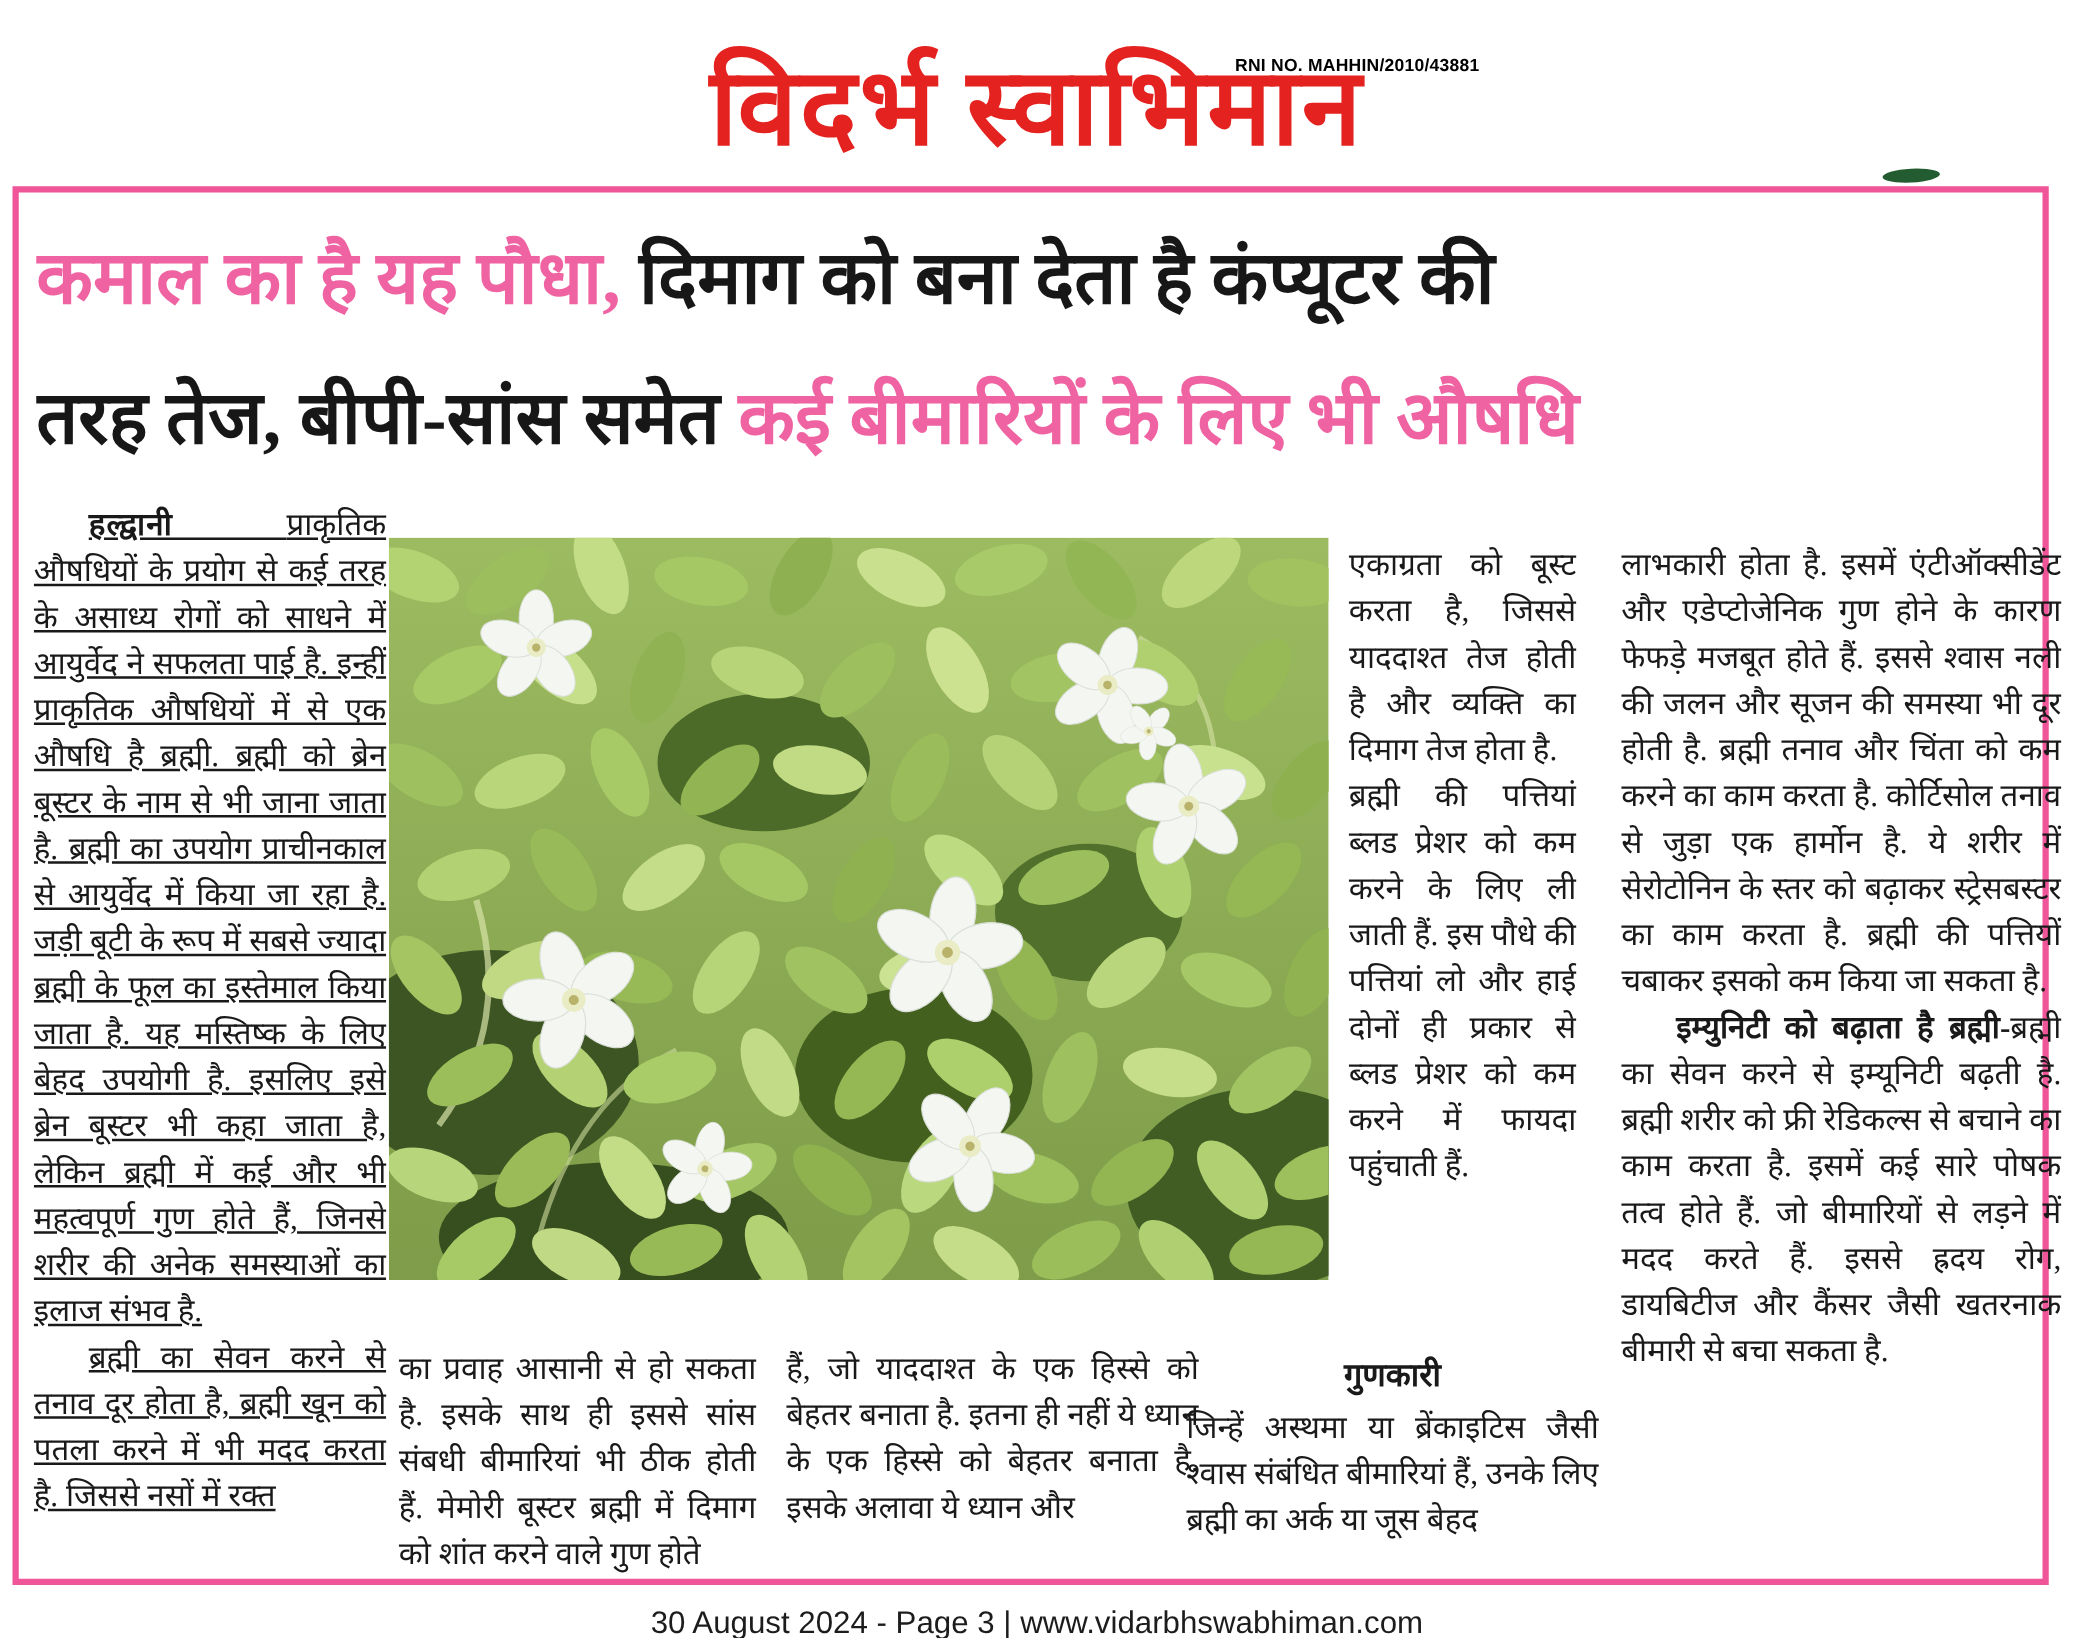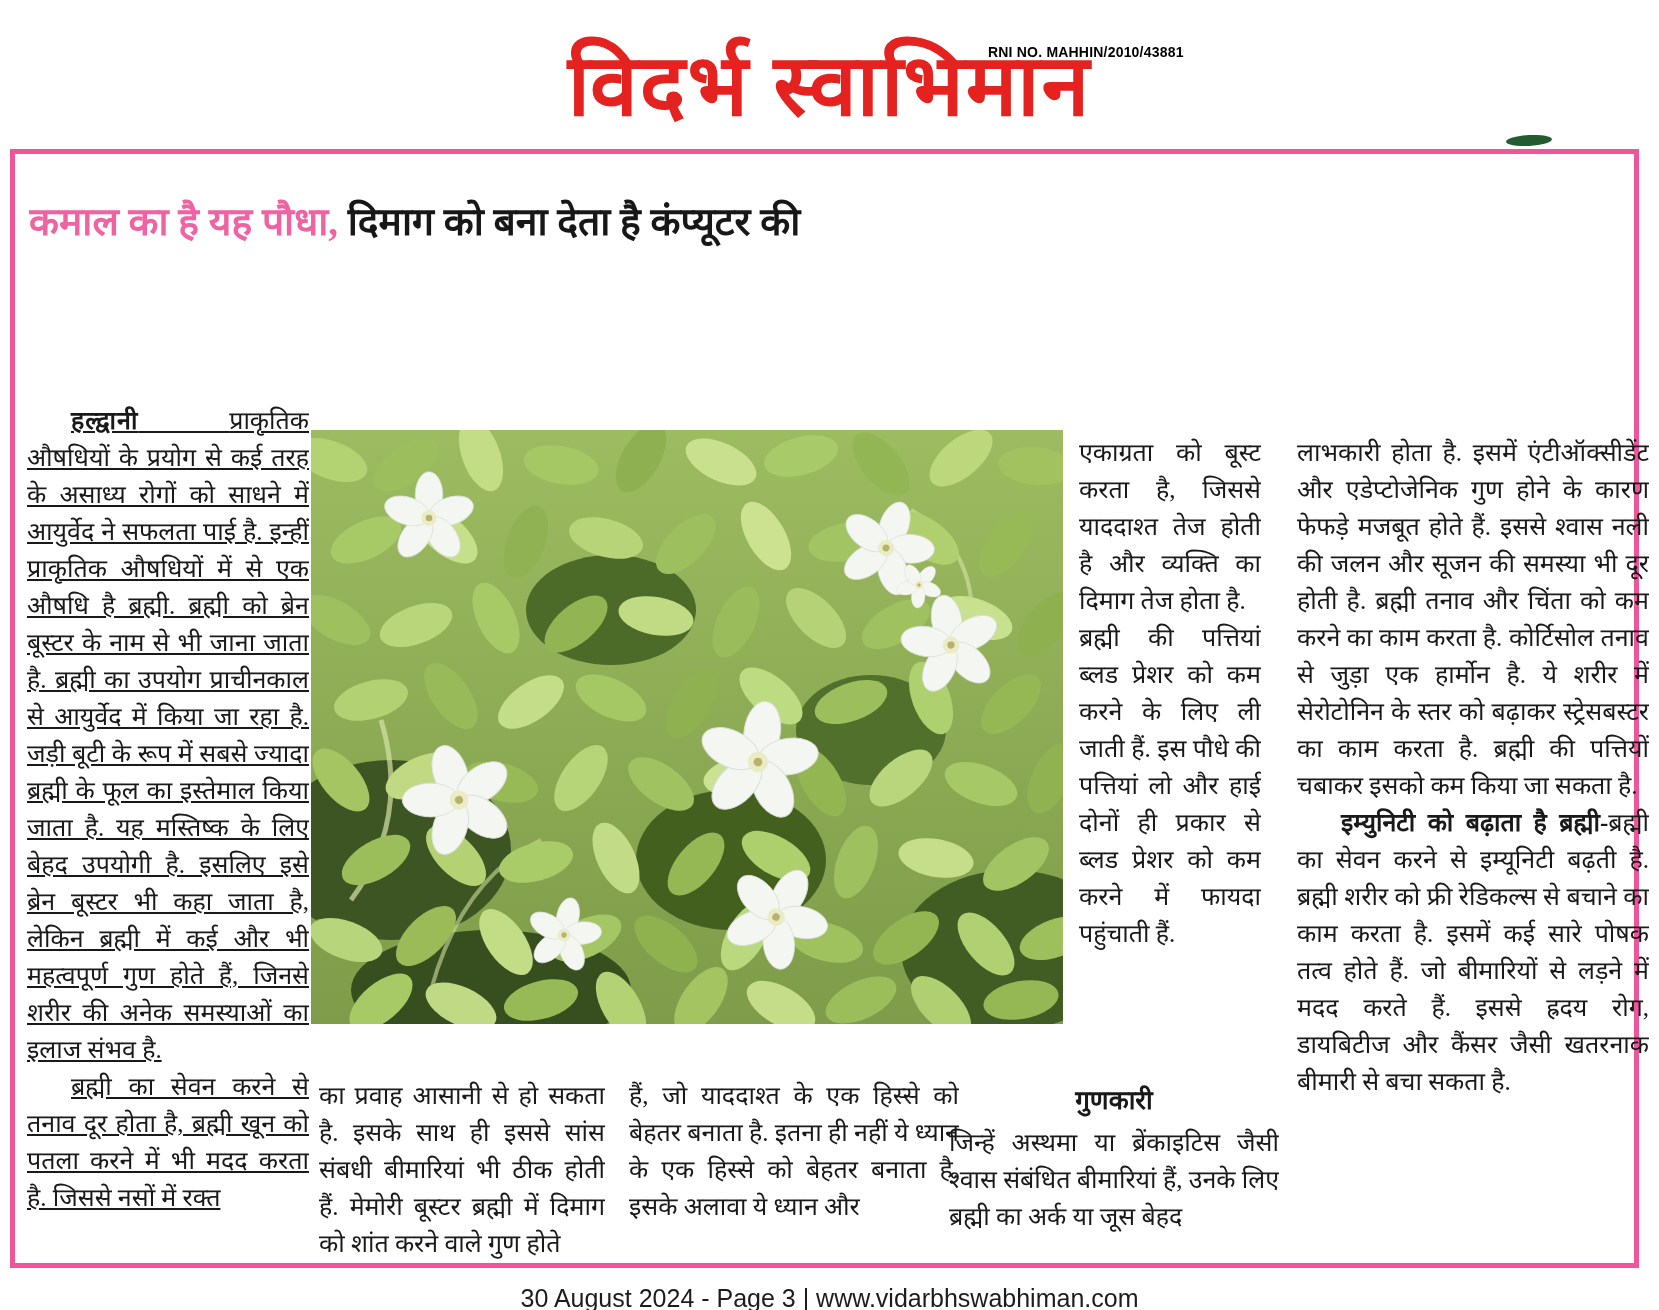--- a/index.html
+++ b/index.html
@@ -13,21 +13,21 @@
         font-size:14px;font-weight:bold;color:#000000;letter-spacing:0.2px;}
   .leaf-dec{position:absolute;left:1506px;top:103px;width:46px;height:11px;background:#235c31;
         border-radius:50%;transform:rotate(-3deg);}
 
   
   .frame{position:absolute;left:10px;top:117px;width:1629px;height:1119px;
         border:5px solid #ef5598;box-sizing:border-box;background:#ffffff;}
 
   
   .headline{position:absolute;left:14px;top:12px;right:10px;}
-  .hl-line{white-space:nowrap;overflow:hidden;font-size:39px;line-height:112px;font-weight:bold;color:#171717;}
+  .hl-line{white-space:nowrap;overflow:hidden;font-size:59px;line-height:112px;font-weight:bold;color:#171717;}
   .hl-pink{color:#ef63a2;}
 
   
   .col{position:absolute;overflow:hidden;font-size:25px;line-height:37px;text-align:justify;color:#191919;}
   .col p{margin:0;}
   .indent{text-indent:44px;}
   .dateline{font-weight:bold;letter-spacing:1px;}
   .subhead{font-weight:bold;text-align:center;white-space:pre-line;font-size:26px;line-height:40px;margin:3px 0;}
 
   .col-left{left:12px;top:248px;width:282px;height:846px;text-decoration:underline;}
@@ -53,20 +53,21 @@
 <div class="page">
 
   <div class="masthead-title">विदर्भ स्वाभिमान</div>
   <div class="rni">RNI NO. MAHHIN/2010/43881</div>
   <div class="leaf-dec"></div>
 
   <div class="frame">
 
     <div class="headline">
       <div class="hl-line"><span class="hl-pink">कमाल का है यह पौधा,</span><span> दिमाग को बना देता है कंप्यूटर की</span></div>
+      <div class="hl-line"><span>तरह तेज, बीपी-सांस समेत </span><span class="hl-pink">कई बीमारियों के लिए भी औषधि</span></div>
     </div>
 
     <div class="col col-left">
       <p class="indent"><b class="dateline">हल्द्वानी</b> <span>प्राकृतिक औषधियों के प्रयोग से कई तरह के असाध्य रोगों को साधने में आयुर्वेद ने सफलता पाई है. इन्हीं प्राकृतिक औषधियों में से एक औषधि है ब्रह्मी. ब्रह्मी को ब्रेन बूस्टर के नाम से भी जाना जाता है. ब्रह्मी का उपयोग प्राचीनकाल से आयुर्वेद में किया जा रहा है. जड़ी बूटी के रूप में सबसे ज्यादा ब्रह्मी के फूल का इस्तेमाल किया जाता है. यह मस्तिष्क के लिए बेहद उपयोगी है. इसलिए इसे ब्रेन बूस्टर भी कहा जाता है, लेकिन ब्रह्मी में कई और भी महत्वपूर्ण गुण होते हैं, जिनसे शरीर की अनेक समस्याओं का इलाज संभव है.</span></p>
       <p class="indent">ब्रह्मी का सेवन करने से तनाव दूर होता है, ब्रह्मी खून को पतला करने में भी मदद करता है. जिससे नसों में रक्त</p>
     </div>
 
     <figure class="photo">
       <svg viewBox="0 0 752 594" width="752" height="594" preserveAspectRatio="none">
         <defs>

